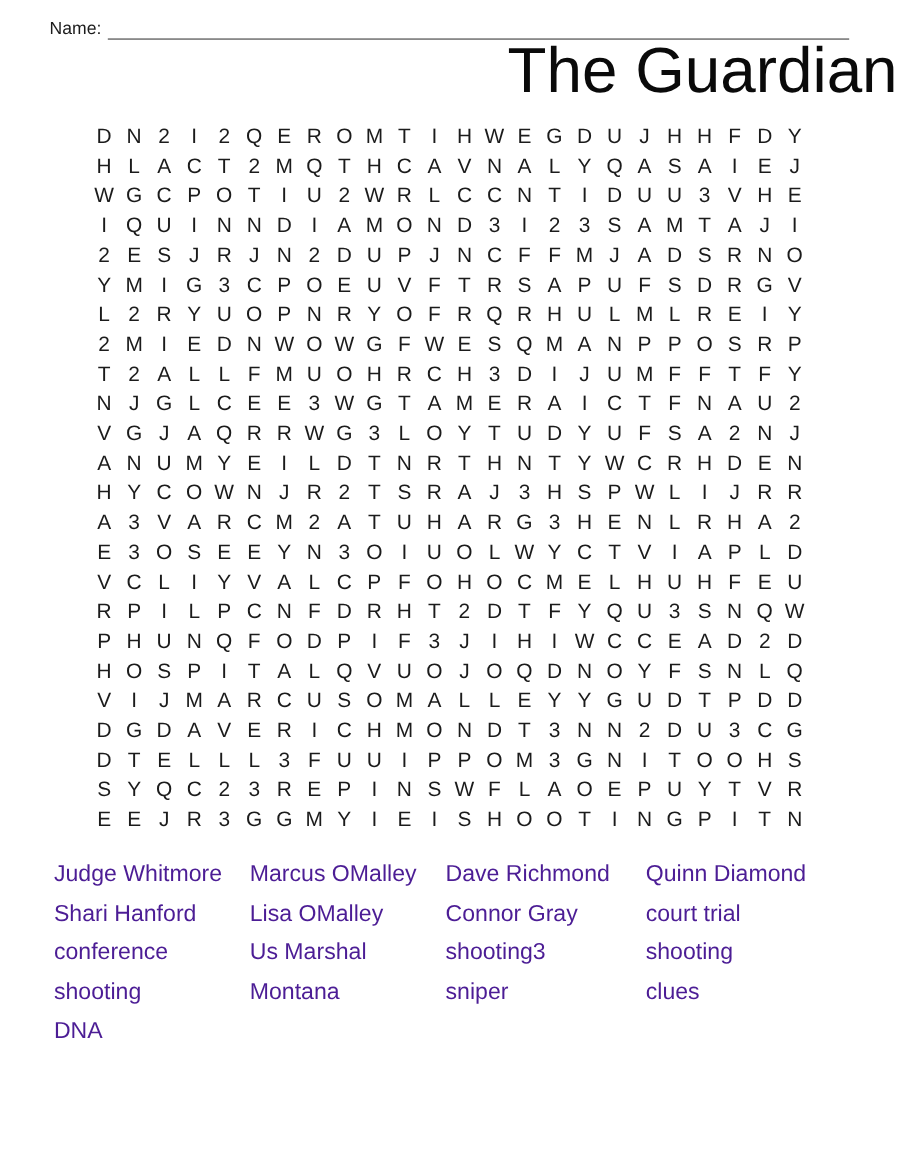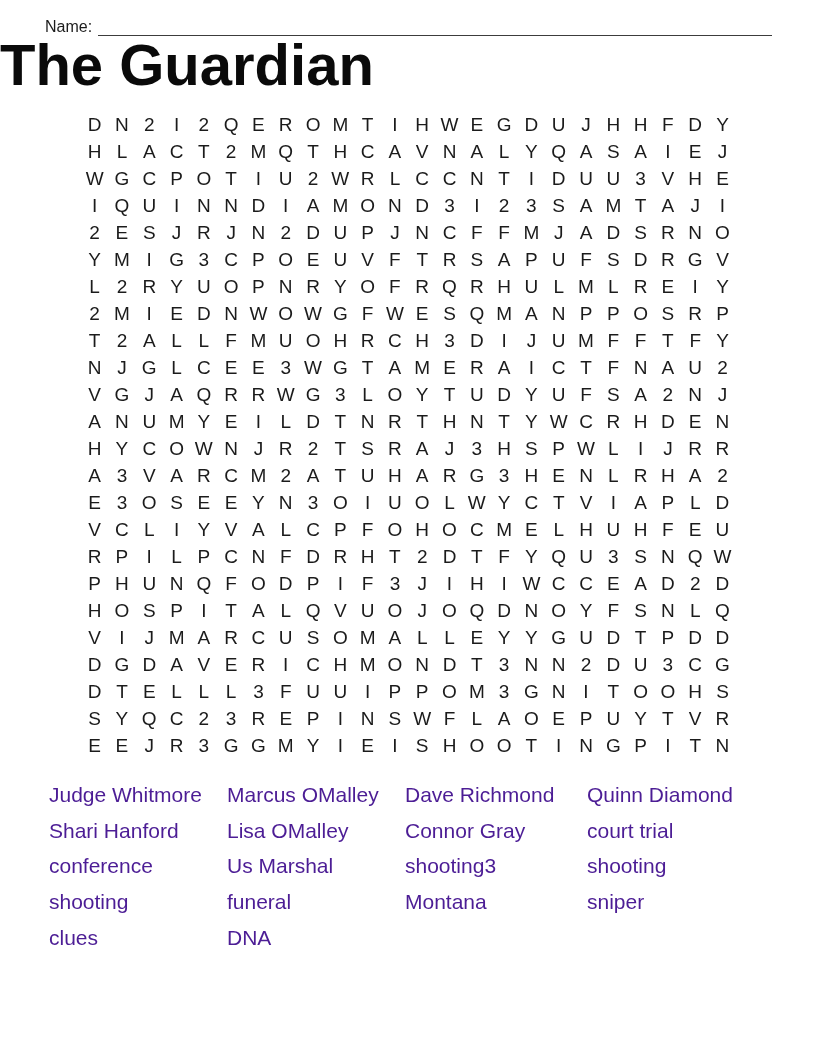--- a/index.html
+++ b/index.html
@@ -31,23 +31,23 @@
     height: 17px;
     margin-left: 6px;
     border-bottom: 1.6px solid #3c3c3c;
   }
   .title {
     position: absolute;
     top: 31px;
     left: 0;
     width: 816px;
     margin: 0;
-    text-align: left;
+    text-align: right;
     font-size: 58px;
-    font-weight: bold;
+    font-weight: normal;
     color: #0a0a0a;
     letter-spacing: 0;
   }
   .grid {
     position: absolute;
     left: 81px;
     top: 111px;
     display: grid;
     grid-template-columns: repeat(24, 27.3px);
     grid-auto-rows: 27px;
@@ -672,18 +672,17 @@
     <div class="word">Quinn Diamond</div>
     <div class="word">Shari Hanford</div>
     <div class="word">Lisa OMalley</div>
     <div class="word">Connor Gray</div>
     <div class="word">court trial</div>
     <div class="word">conference</div>
     <div class="word">Us Marshal</div>
     <div class="word">shooting3</div>
     <div class="word">shooting</div>
     <div class="word">shooting</div>
-    <div class="word">funeral</div>
     <div class="word">Montana</div>
     <div class="word">sniper</div>
     <div class="word">clues</div>
     <div class="word">DNA</div>
   </div>
 
 </body></html>

